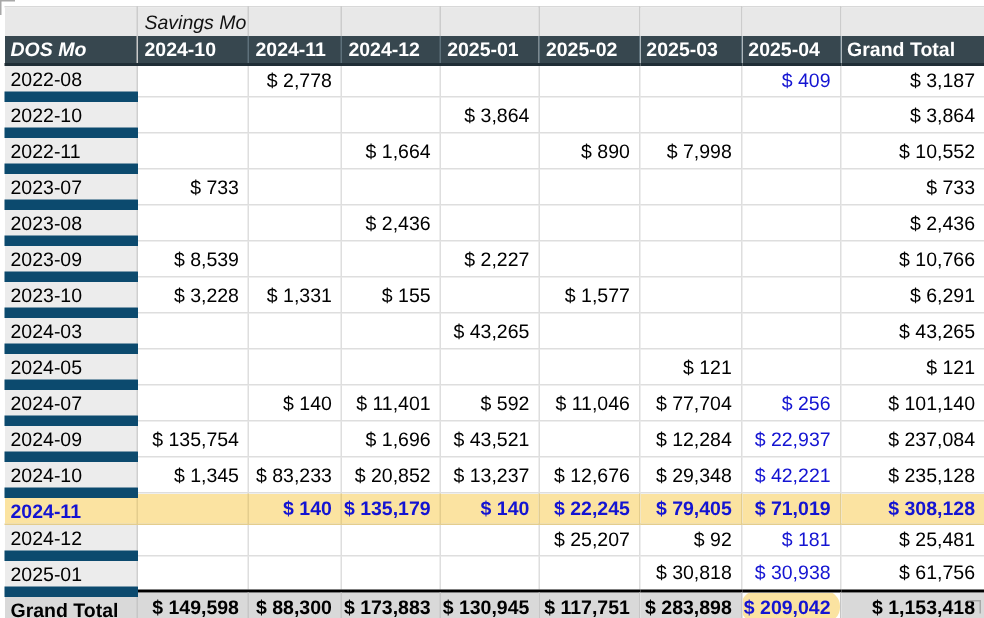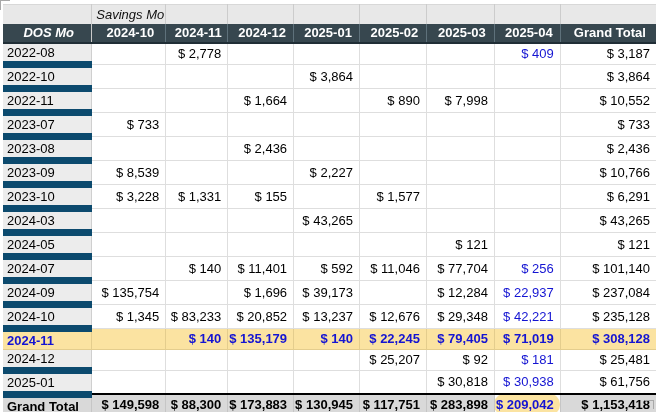--- a/index.html
+++ b/index.html
@@ -10,21 +10,21 @@
   .corner-mark-br{position:absolute;right:2px;bottom:3px;width:8px;height:8px;
     border-right:1px solid #a8a8a8;border-top:1px solid #a8a8a8;}
   table{border-collapse:collapse;table-layout:fixed;padding-left:20px;}
   td,th{overflow:hidden;white-space:nowrap;box-sizing:border-box;}
   
   tr.group-row td{background:var(--group-row-bg);height:19px;border-right:1px solid #cccccc;
     border-top:1px solid #d8d8d8;}
   tr.group-row td:last-child{border-right:none;}
   td.group-label{font-style:italic;padding-left:4px;color:#111;}
   
-  tr.header-row th{background:var(--header-bg);color:#ffffff;font-weight:bold;text-align:center;
+  tr.header-row th{background:var(--header-bg);color:#ffffff;font-weight:bold;text-align:left;
     padding-left:4px;height:19px;border-right:1px solid #5e717b;border-bottom:2px solid #202e36;}
   tr.header-row th:last-child{border-right:none;}
   th.row-group{background:var(--label-col-bg);color:#1a1a1a;font-style:italic;font-weight:normal;
     border-right:1px solid #c9c9c9 !important;}
   
   tr.data-row{height:20px;}
   td.rowlabel{background:var(--label-col-bg);padding-left:4px;
     border-right:1px solid #cfcfcf;border-bottom:7px solid #0c4a6e;}
   td.num{text-align:right;padding-right:6px;background:#ffffff;
     border-right:1px solid #dedede;border-bottom:1px solid #dedede;}
@@ -187,21 +187,21 @@
           <td class="num">$ 11,046</td>
           <td class="num">$ 77,704</td>
           <td class="num blue">$ 256</td>
           <td class="num">$ 101,140</td>
         </tr>
         <tr class="data-row">
           <td class="rowlabel">2024-09</td>
           <td class="num">$ 135,754</td>
           <td class="num"></td>
           <td class="num">$ 1,696</td>
-          <td class="num">$ 39,173</td>
+          <td class="num">$ 43,521</td>
           <td class="num"></td>
           <td class="num">$ 12,284</td>
           <td class="num blue">$ 22,937</td>
           <td class="num">$ 237,084</td>
         </tr>
         <tr class="data-row">
           <td class="rowlabel">2024-10</td>
           <td class="num">$ 1,345</td>
           <td class="num">$ 83,233</td>
           <td class="num">$ 20,852</td>

